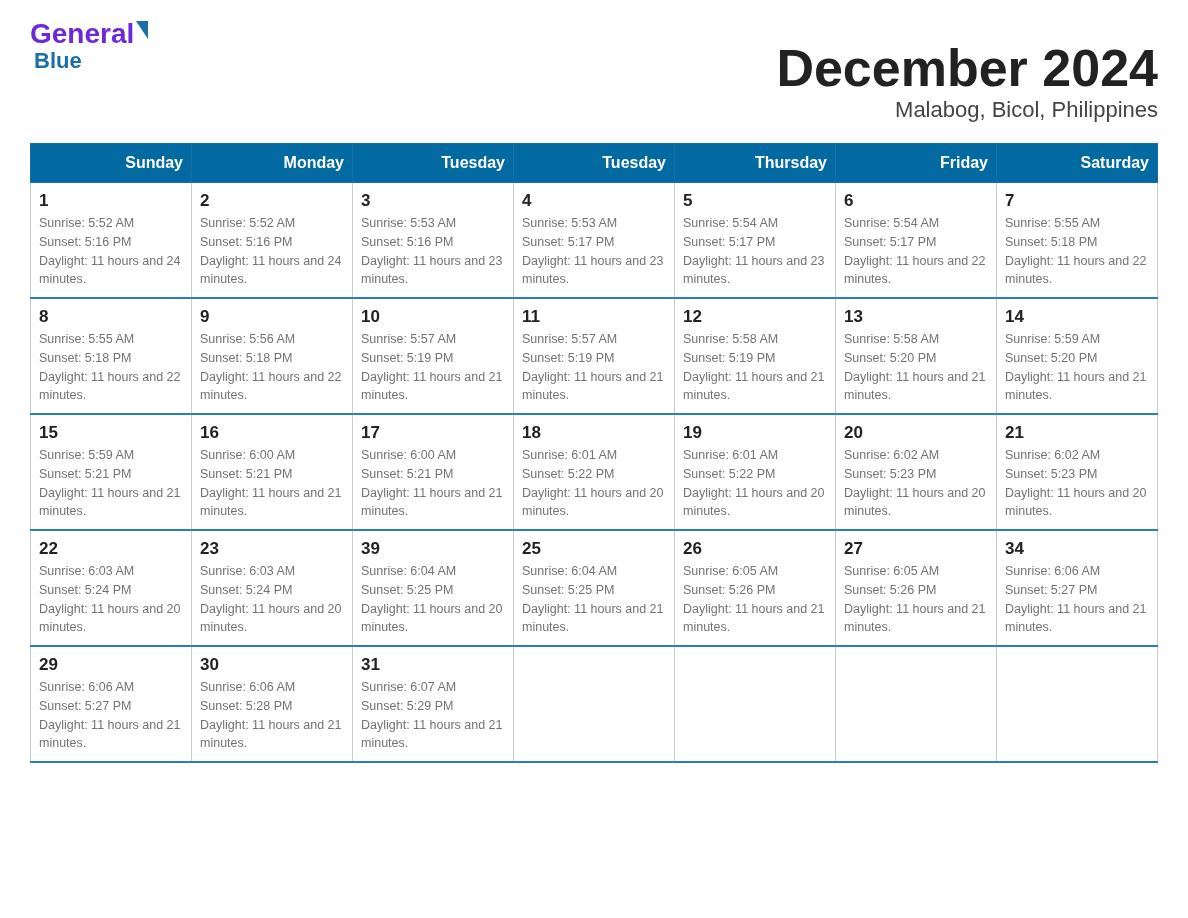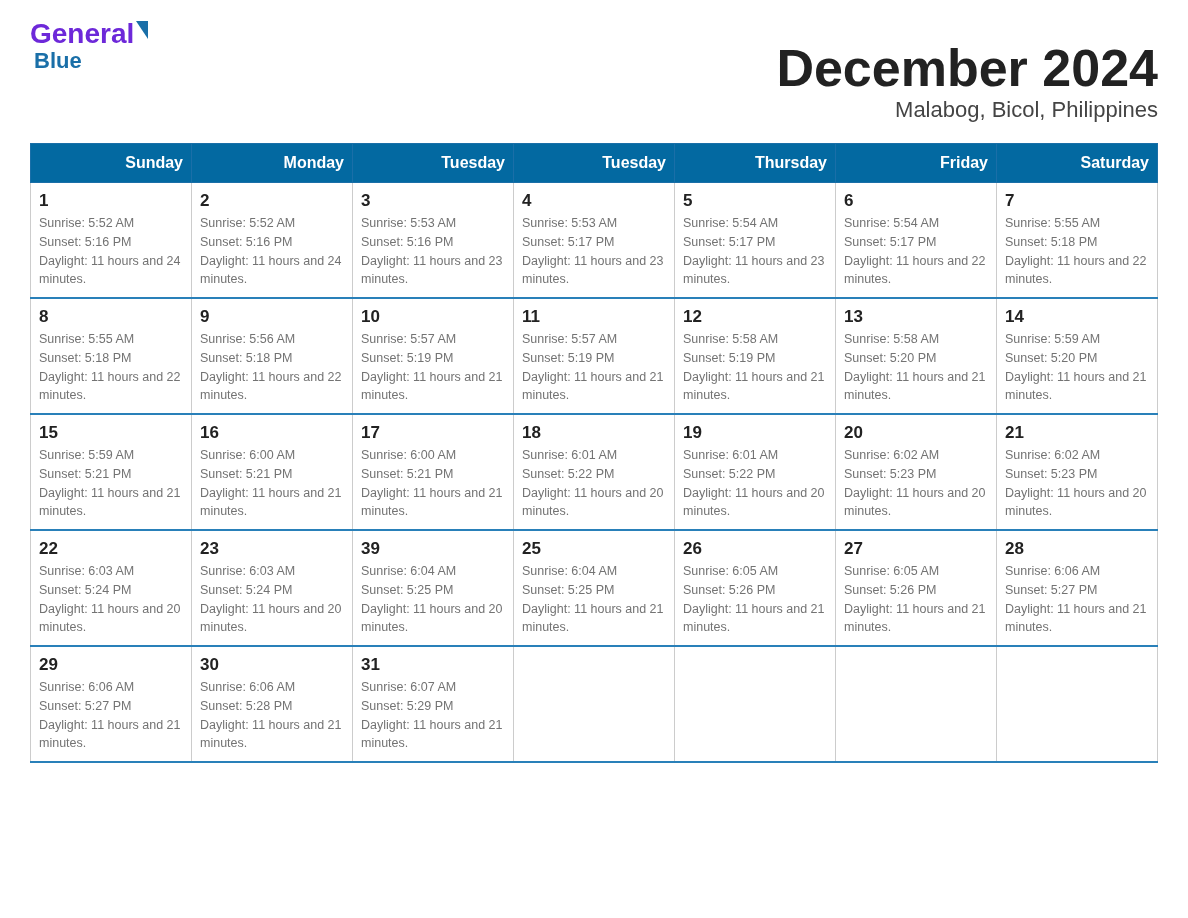--- a/index.html
+++ b/index.html
@@ -354,21 +354,21 @@
         </td>
         <td>
           <span class="day-num">27</span>
           <div class="day-info">
             Sunrise: 6:05 AM<br>
             Sunset: 5:26 PM<br>
             Daylight: 11 hours and 21 minutes.
           </div>
         </td>
         <td>
-          <span class="day-num">28</span>
+          <span class="day-num">34</span>
           <div class="day-info">
             Sunrise: 6:06 AM<br>
             Sunset: 5:27 PM<br>
             Daylight: 11 hours and 21 minutes.
           </div>
         </td>
       </tr>
       <tr>
         <td>
           <span class="day-num">29</span>

